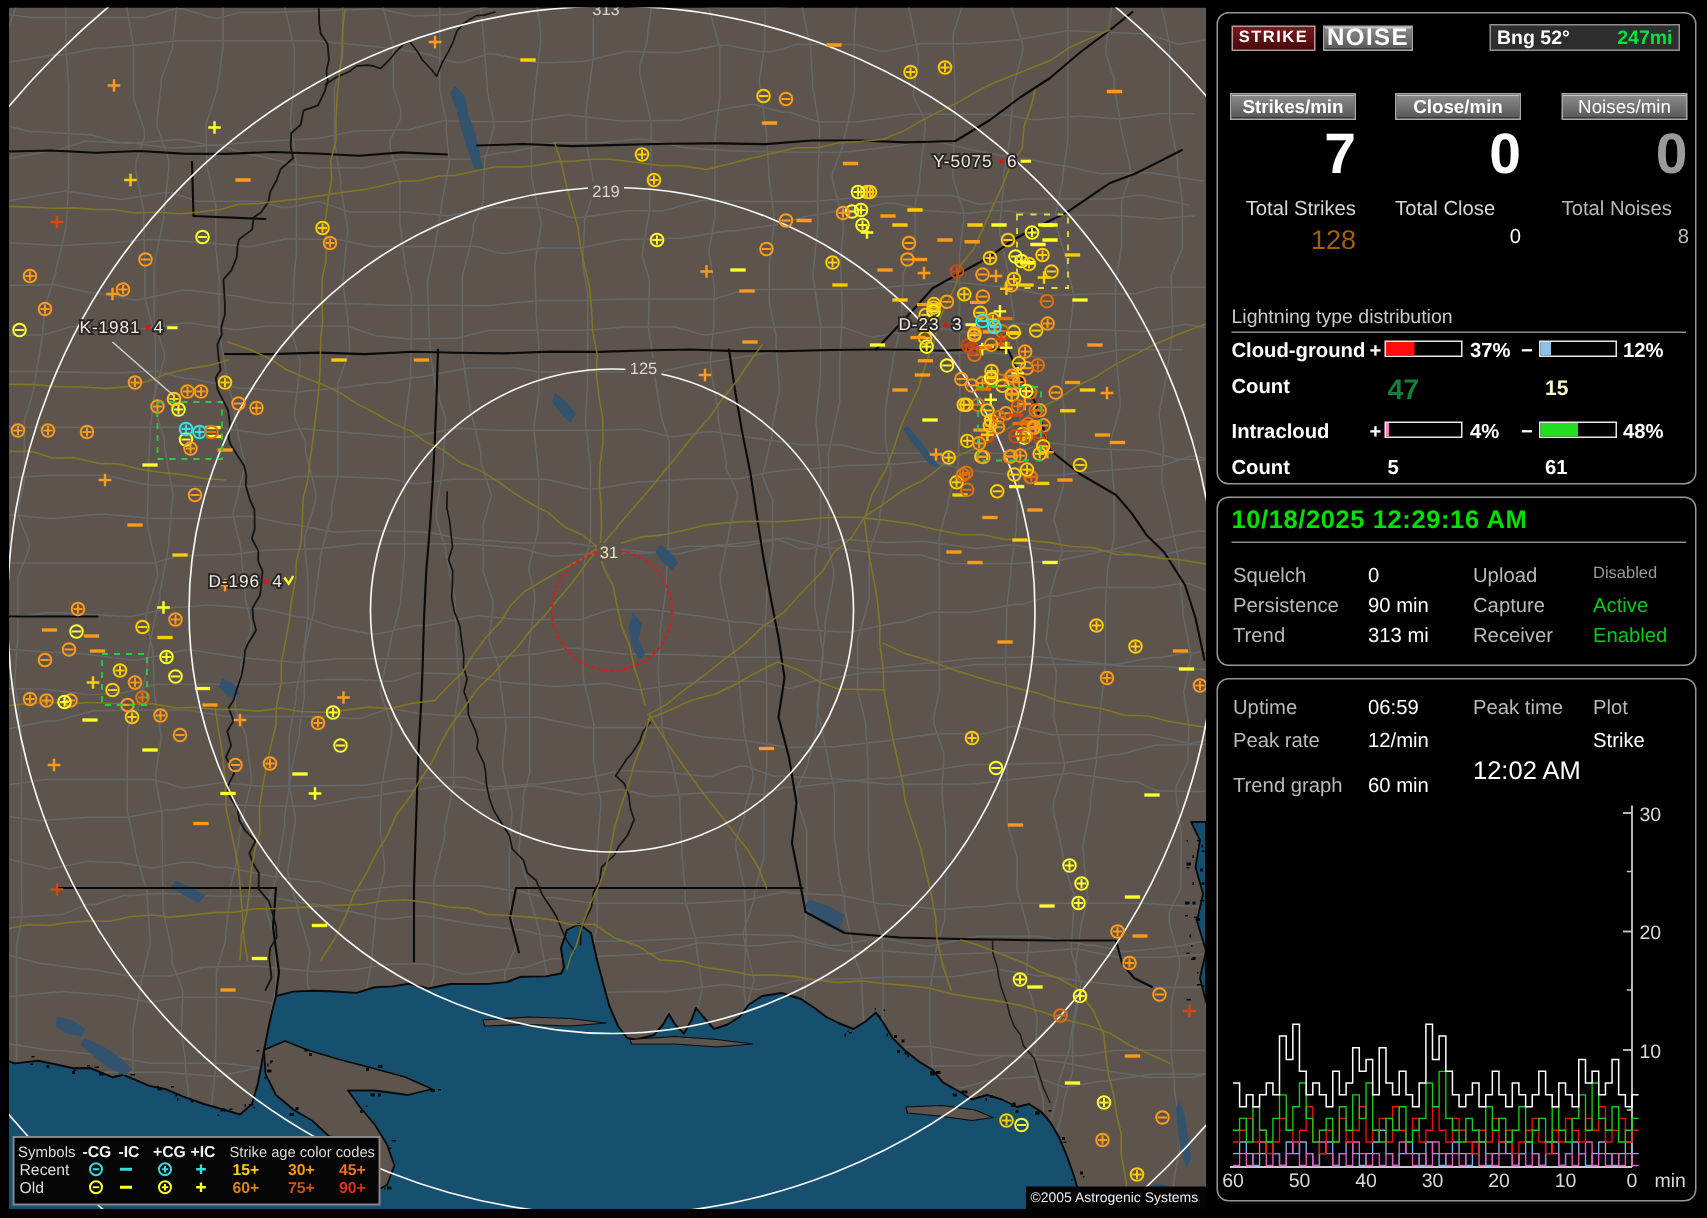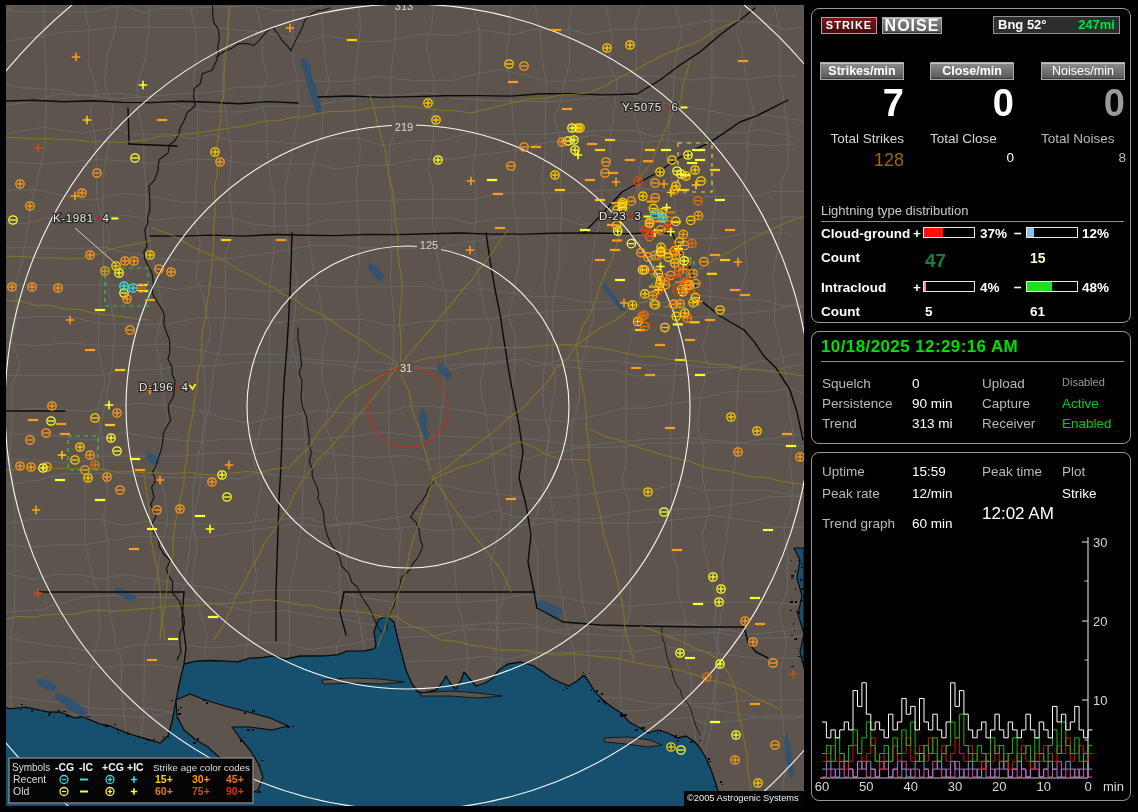--- a/index.html
+++ b/index.html
@@ -1010,20 +1010,20 @@
 <div class="abs" style="left:1062px;top:376px;font-size:11px;color:#fff"><span style="color:#9a9a9a">Disabled</span></div>
 <div class="abs" style="left:822px;top:396px;color:#b9b9b9;font-size:13.5px">Persistence</div>
 <div class="abs" style="left:912px;top:396px;color:#fff;font-size:13.5px">90 min</div>
 <div class="abs" style="left:982px;top:396px;color:#b9b9b9;font-size:13.5px">Capture</div>
 <div class="abs" style="left:1062px;top:396px;font-size:13.5px;color:#fff"><span style="color:#00cc14">Active</span></div>
 <div class="abs" style="left:822px;top:416px;color:#b9b9b9;font-size:13.5px">Trend</div>
 <div class="abs" style="left:912px;top:416px;color:#fff;font-size:13.5px">313 mi</div>
 <div class="abs" style="left:982px;top:416px;color:#b9b9b9;font-size:13.5px">Receiver</div>
 <div class="abs" style="left:1062px;top:416px;font-size:13.5px;color:#fff"><span style="color:#00cc14">Enabled</span></div>
 <div class="abs" style="left:822px;top:464px;color:#b9b9b9;font-size:13.5px">Uptime</div>
-<div class="abs" style="left:912px;top:464px;color:#fff;font-size:13.5px">15:59</div>
+<div class="abs" style="left:912px;top:464px;color:#fff;font-size:13.5px">06:59</div>
 <div class="abs" style="left:982px;top:464px;font-size:13.5px"><span style="color:#b9b9b9">Peak time</span></div>
 <div class="abs" style="left:1062px;top:464px;font-size:13.5px"><span style="color:#b9b9b9">Plot</span></div>
 <div class="abs" style="left:822px;top:486px;color:#b9b9b9;font-size:13.5px">Peak rate</div>
 <div class="abs" style="left:912px;top:486px;color:#fff;font-size:13.5px">12/min</div>
 <div class="abs" style="left:982px;top:504px;font-size:17px"><span style="color:#fff">12:02 AM</span></div>
 <div class="abs" style="left:1062px;top:486px;font-size:13.5px"><span style="color:#fff">Strike</span></div>
 <div class="abs" style="left:822px;top:516px;color:#b9b9b9;font-size:13.5px">Trend graph</div>
 <div class="abs" style="left:912px;top:516px;color:#fff;font-size:13.5px">60 min</div>
 </body></html>

